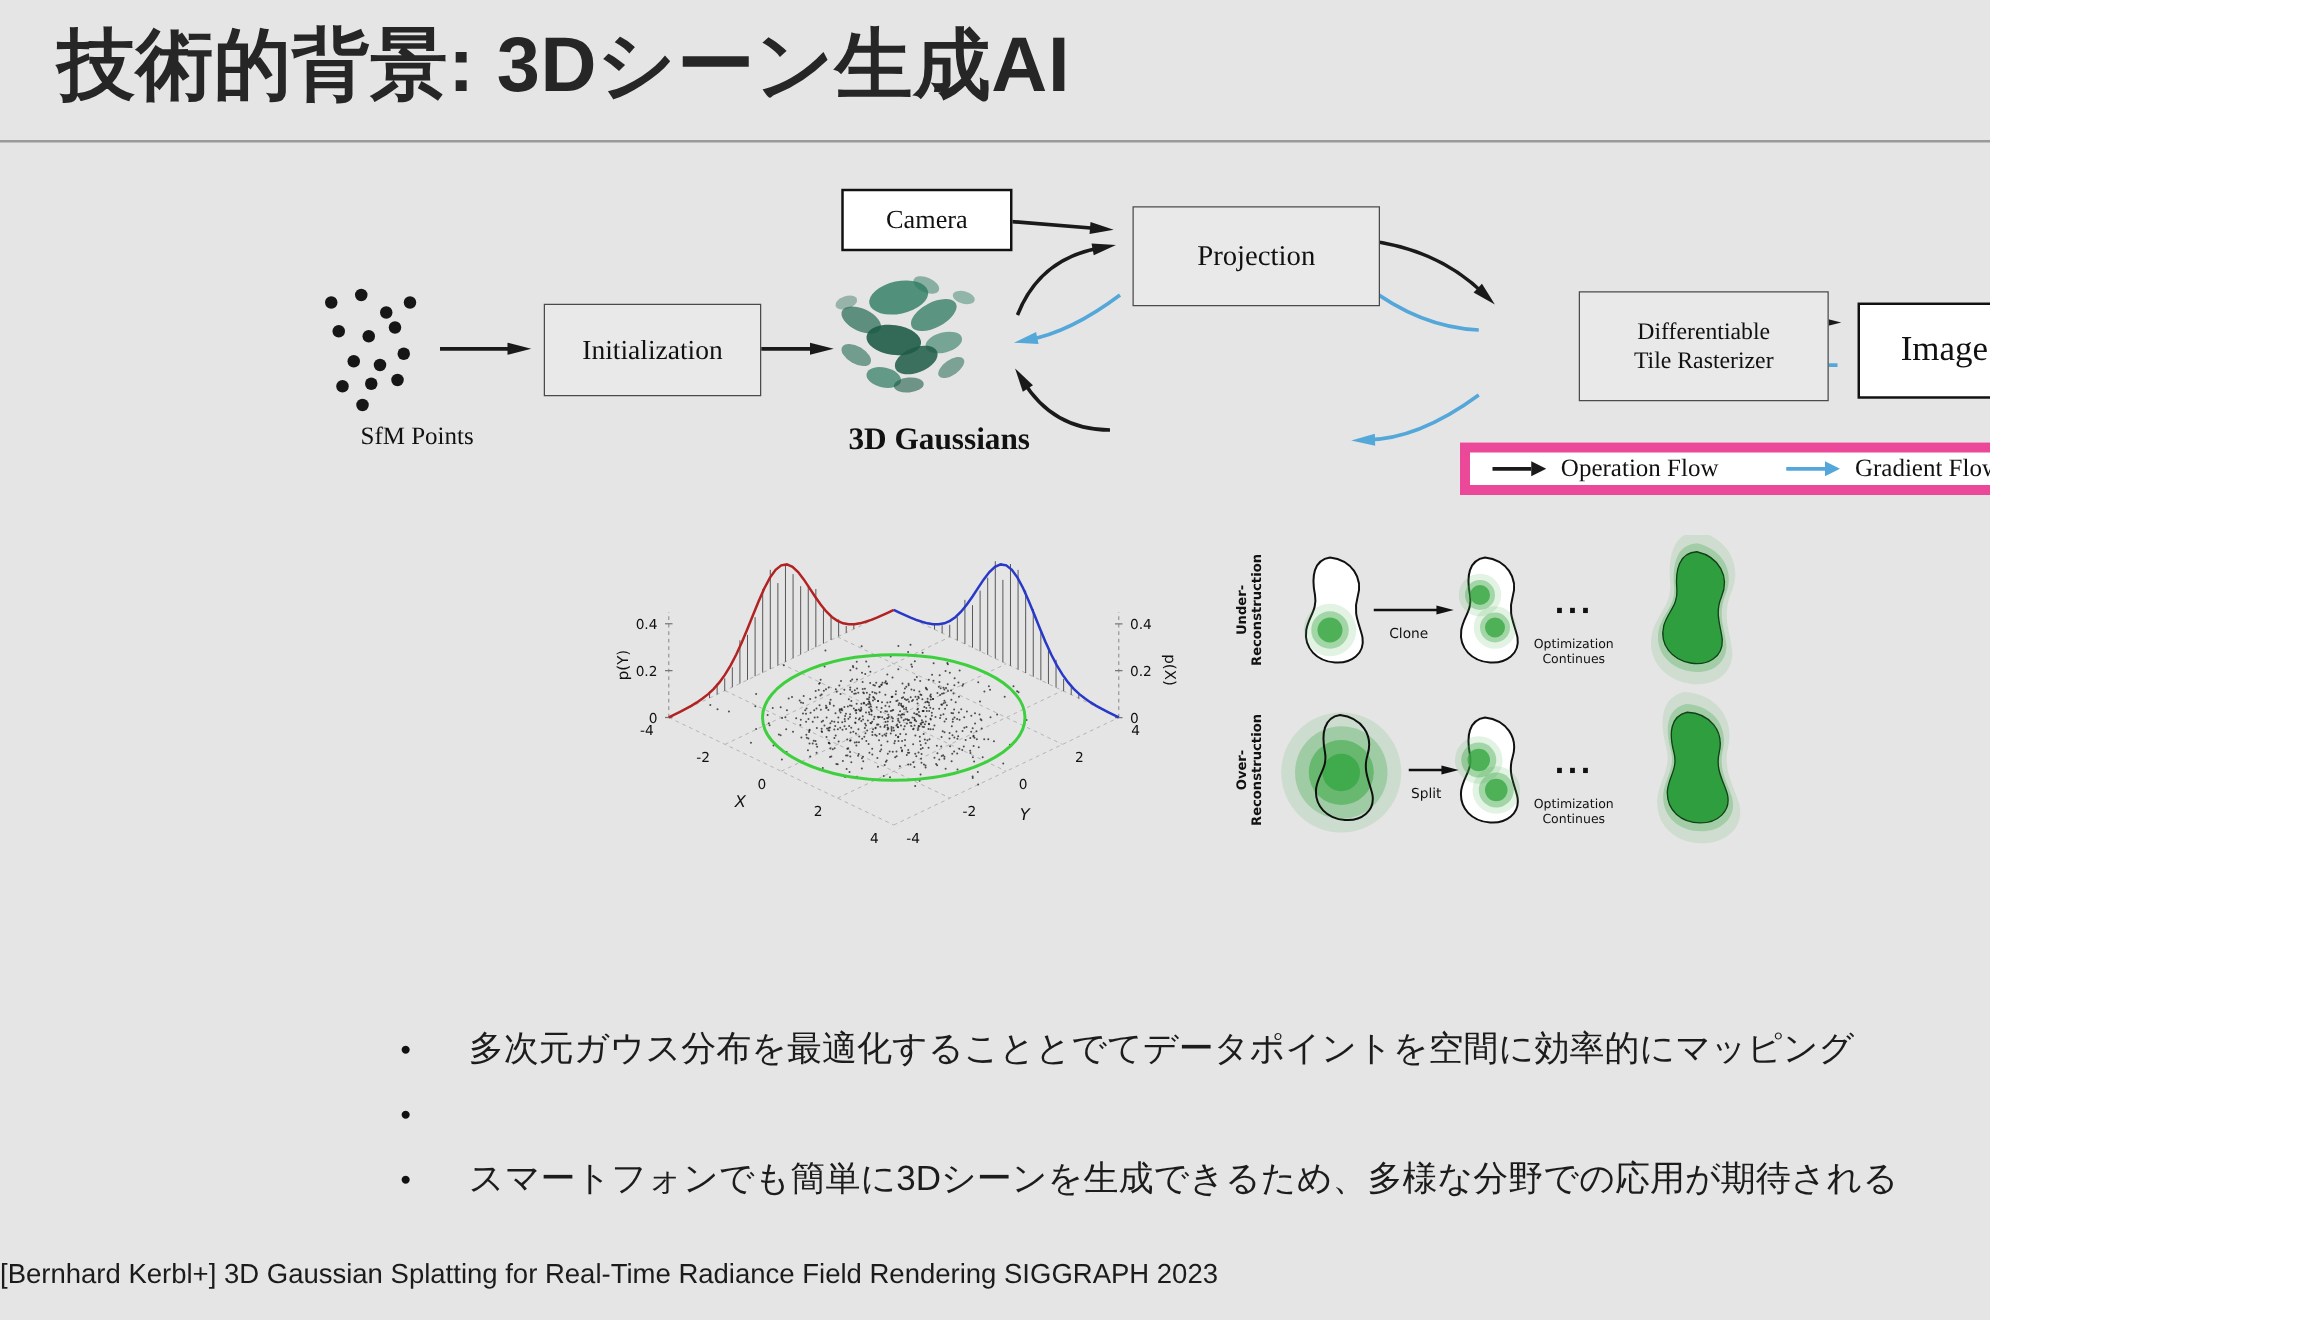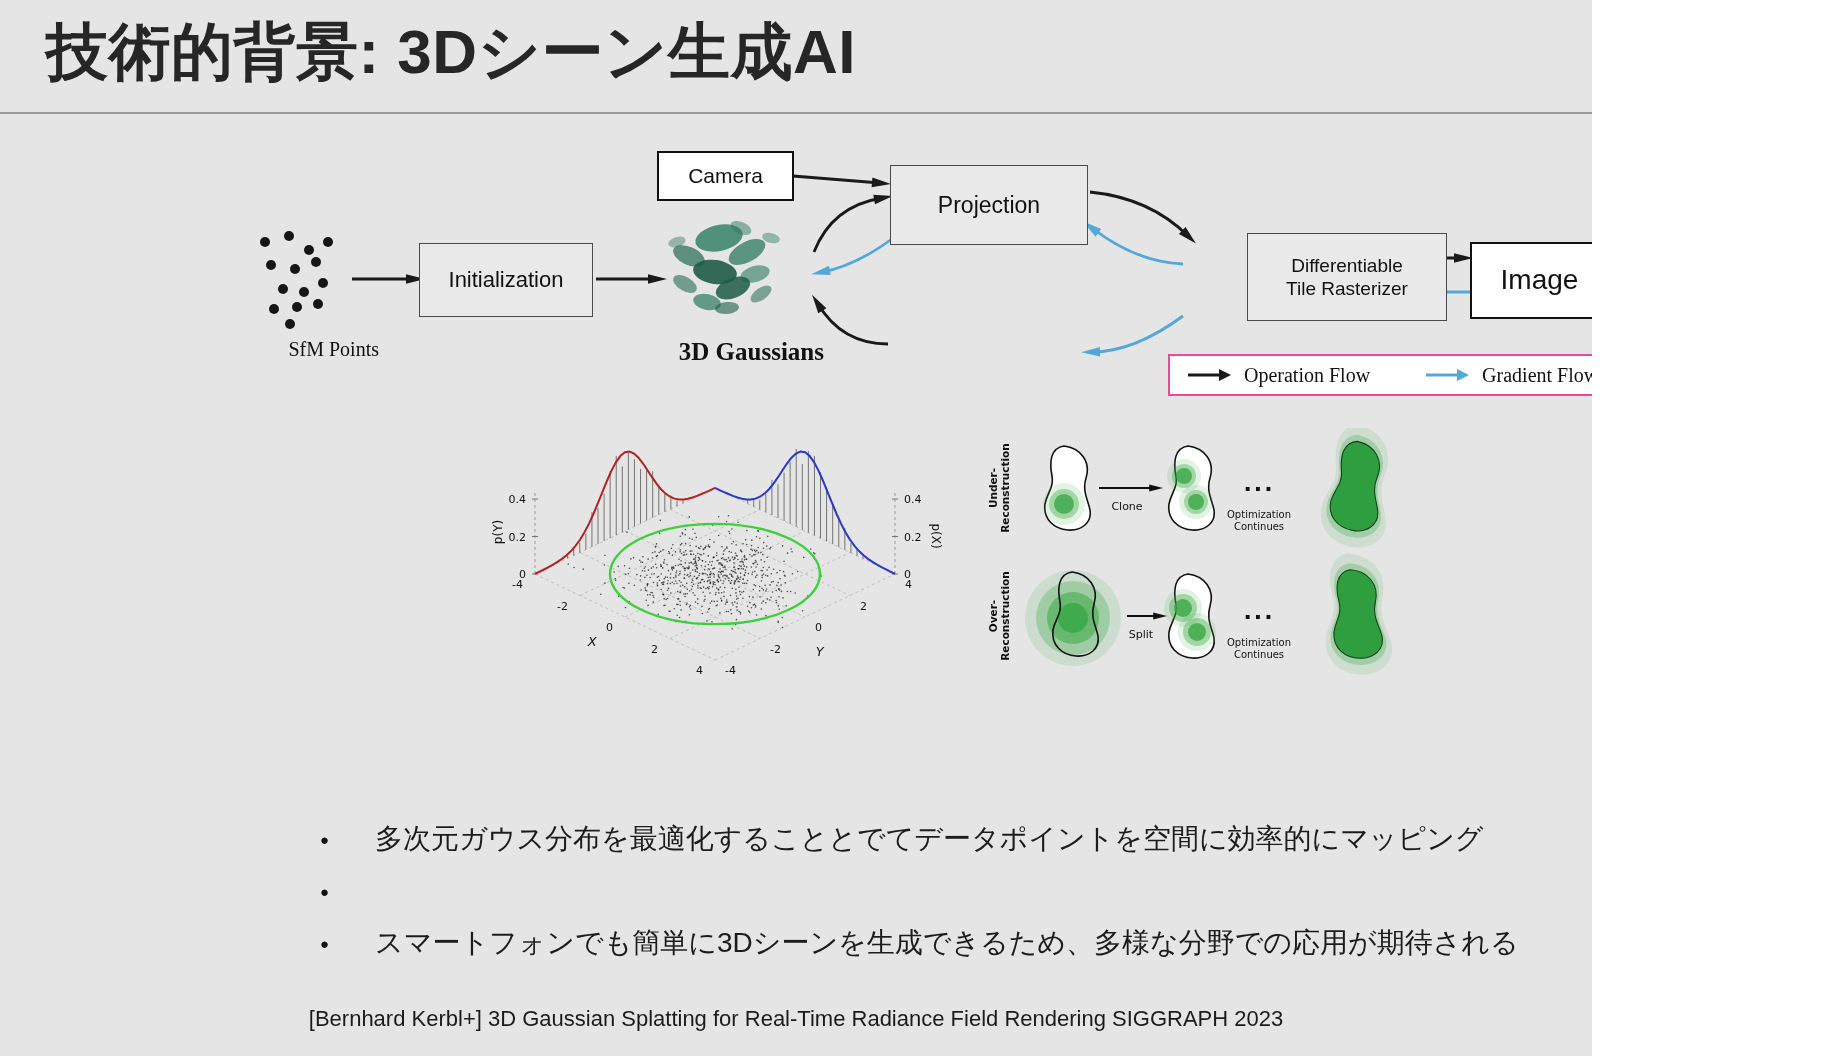--- a/index.html
+++ b/index.html
@@ -5,37 +5,37 @@
   html,body{margin:0;padding:0;background:#fff;}
   .slide{position:relative;width:1592px;height:1056px;background:#e5e5e5;overflow:hidden;
          font-family:"Liberation Sans",sans-serif;color:#111;}
   .abs{position:absolute;}
   .page-title{position:absolute;left:46px;top:10px;font-size:62px;font-weight:800;
               color:#262626;letter-spacing:0.5px;white-space:nowrap;}
   .divider{position:absolute;left:0;right:0;top:112px;border-top:2px solid #9a9a9a;}
 
   
   .pbox{position:absolute;display:flex;flex-direction:column;align-items:center;justify-content:center;
-        font-family:Liberation Sans, sans-serif;color:#111;text-align:center;line-height:1.22;}
+        font-family:Liberation Serif, serif;color:#111;text-align:center;line-height:1.22;margin-left:16px;}
   .pbox.gray{background:#e9e9e9;border:1.5px solid #4a4a4a;}
   .pbox.white{background:#ffffff;border:2px solid #111;}
   .fig-label{position:absolute;font-family:"Liberation Serif",serif;color:#111;text-align:right;}
 
   .legend{position:absolute;left:1168px;top:354px;width:440px;height:42px;background:#fff;
-          border:2px solid #ec4899;display:flex;align-items:center;padding:0 0 0 16px;box-sizing:border-box;
+          border:8px solid #ec4899;display:flex;align-items:center;padding:0 0 0 16px;box-sizing:border-box;
           font-family:"Liberation Serif",serif;font-size:20px;color:#111;}
   .legend .lbl{margin-left:12px;white-space:nowrap;}
   .legend .sep{width:54px;}
 
   
   .section-heading{position:absolute;left:275px;top:758px;font-size:35px;font-weight:800;color:#161616;white-space:nowrap;}
   .bullet-row{position:absolute;left:320px;display:flex;align-items:center;height:46px;
               font-size:28px;color:#1c1c1c;white-space:nowrap;}
   .bullet-marker{font-size:15px;margin-right:46px;color:#111;}
-  .citation{position:absolute;left:0;top:1006px;width:100%;text-align:center;font-size:22px;color:#1b1b1b;}
+  .citation{position:absolute;left:0;top:1006px;width:100%;text-align:left;font-size:22px;color:#1b1b1b;}
 
   
   #densify-fig text,#gauss-plot text{font-family:"DejaVu Sans",sans-serif;fill:#111;}
   .rot-label{font-size:10.5px;font-weight:600;text-anchor:middle;}
   .small-label{font-size:11px;text-anchor:middle;}
   .tiny-label{font-size:10px;text-anchor:middle;fill:#222;}
   .dots-label{font-size:22px;font-weight:700;letter-spacing:2px;text-anchor:middle;}
   .bean-outline{fill:#ffffff;stroke:#111;stroke-width:1.6;}
   .bean-hollow{fill:none;stroke:#111;stroke-width:1.6;}
 </style>

